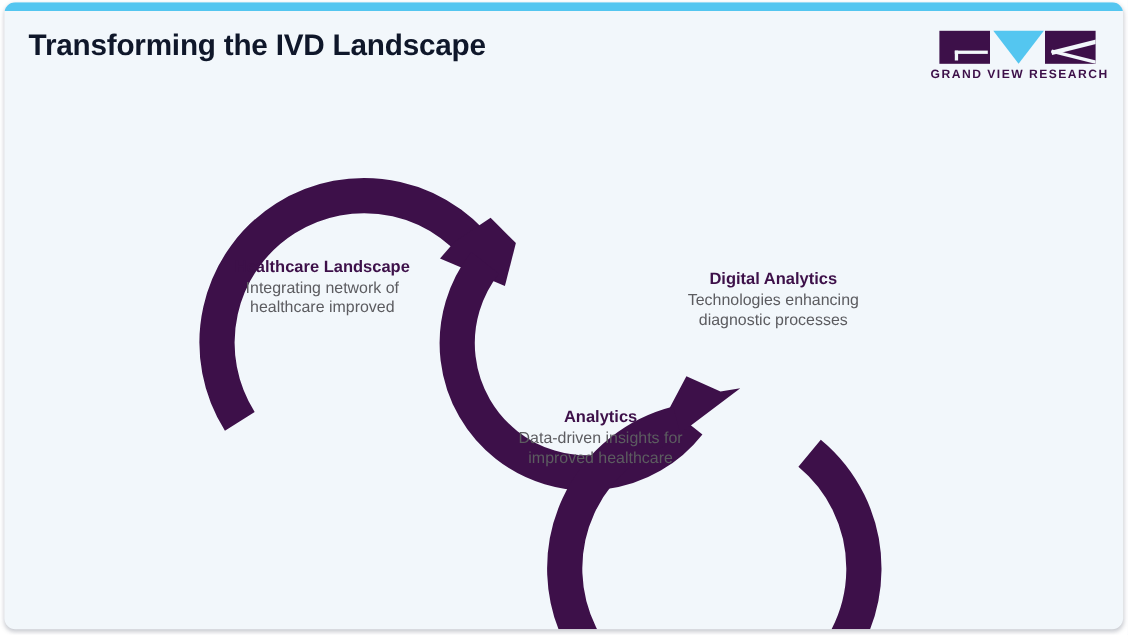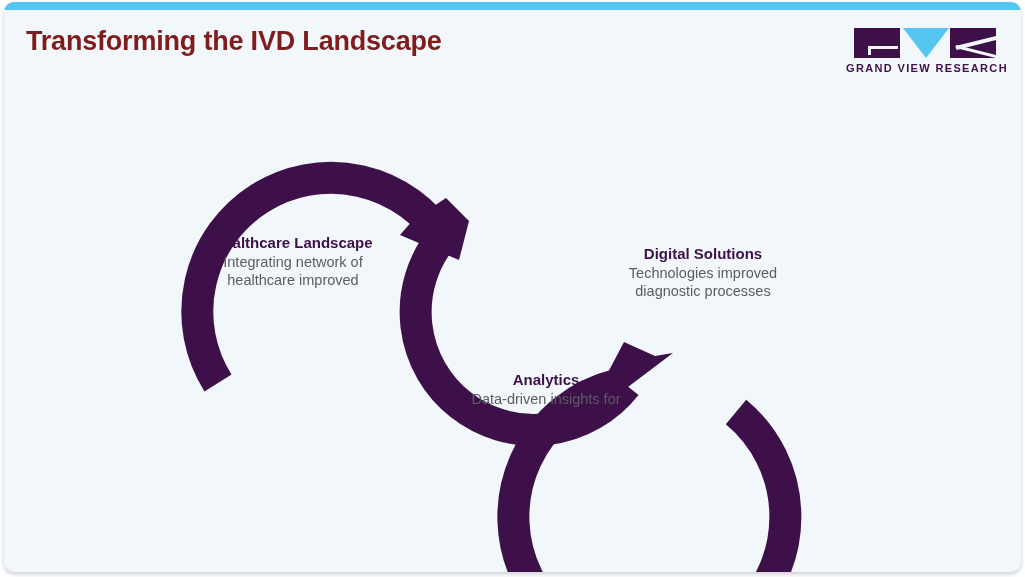--- a/index.html
+++ b/index.html
@@ -44,21 +44,21 @@
     border-top-right-radius: 10px;
   }
 
   
   .page-title {
     position: absolute;
     left: 22px;
     top: 24px;
     font-size: 27px;
     font-weight: bold;
-    color: #7f1d1d;
+    color: #0f172a;
     letter-spacing: -0.2px;
     white-space: nowrap;
   }
 
   
   .logo {
     position: absolute;
     right: 19px;
     top: 26px;
     width: 156px;
@@ -225,22 +225,23 @@
 
     <div class="node-label label-healthcare">
       <div class="node-title">Healthcare Landscape</div>
       <div class="node-desc">Integrating network of</div>
       <div class="node-desc">healthcare improved</div>
     </div>
 
     <div class="node-label label-analytics">
       <div class="node-title">Analytics</div>
       <div class="node-desc">Data-driven insights for</div>
+      <div class="node-desc">improved healthcare</div>
     </div>
 
     <div class="node-label label-digital">
-      <div class="node-title">Digital Solutions</div>
-      <div class="node-desc">Technologies improved</div>
+      <div class="node-title">Digital Analytics</div>
+      <div class="node-desc">Technologies enhancing</div>
       <div class="node-desc">diagnostic processes</div>
     </div>
 
   </div>
 </div>
 
 </body></html>

